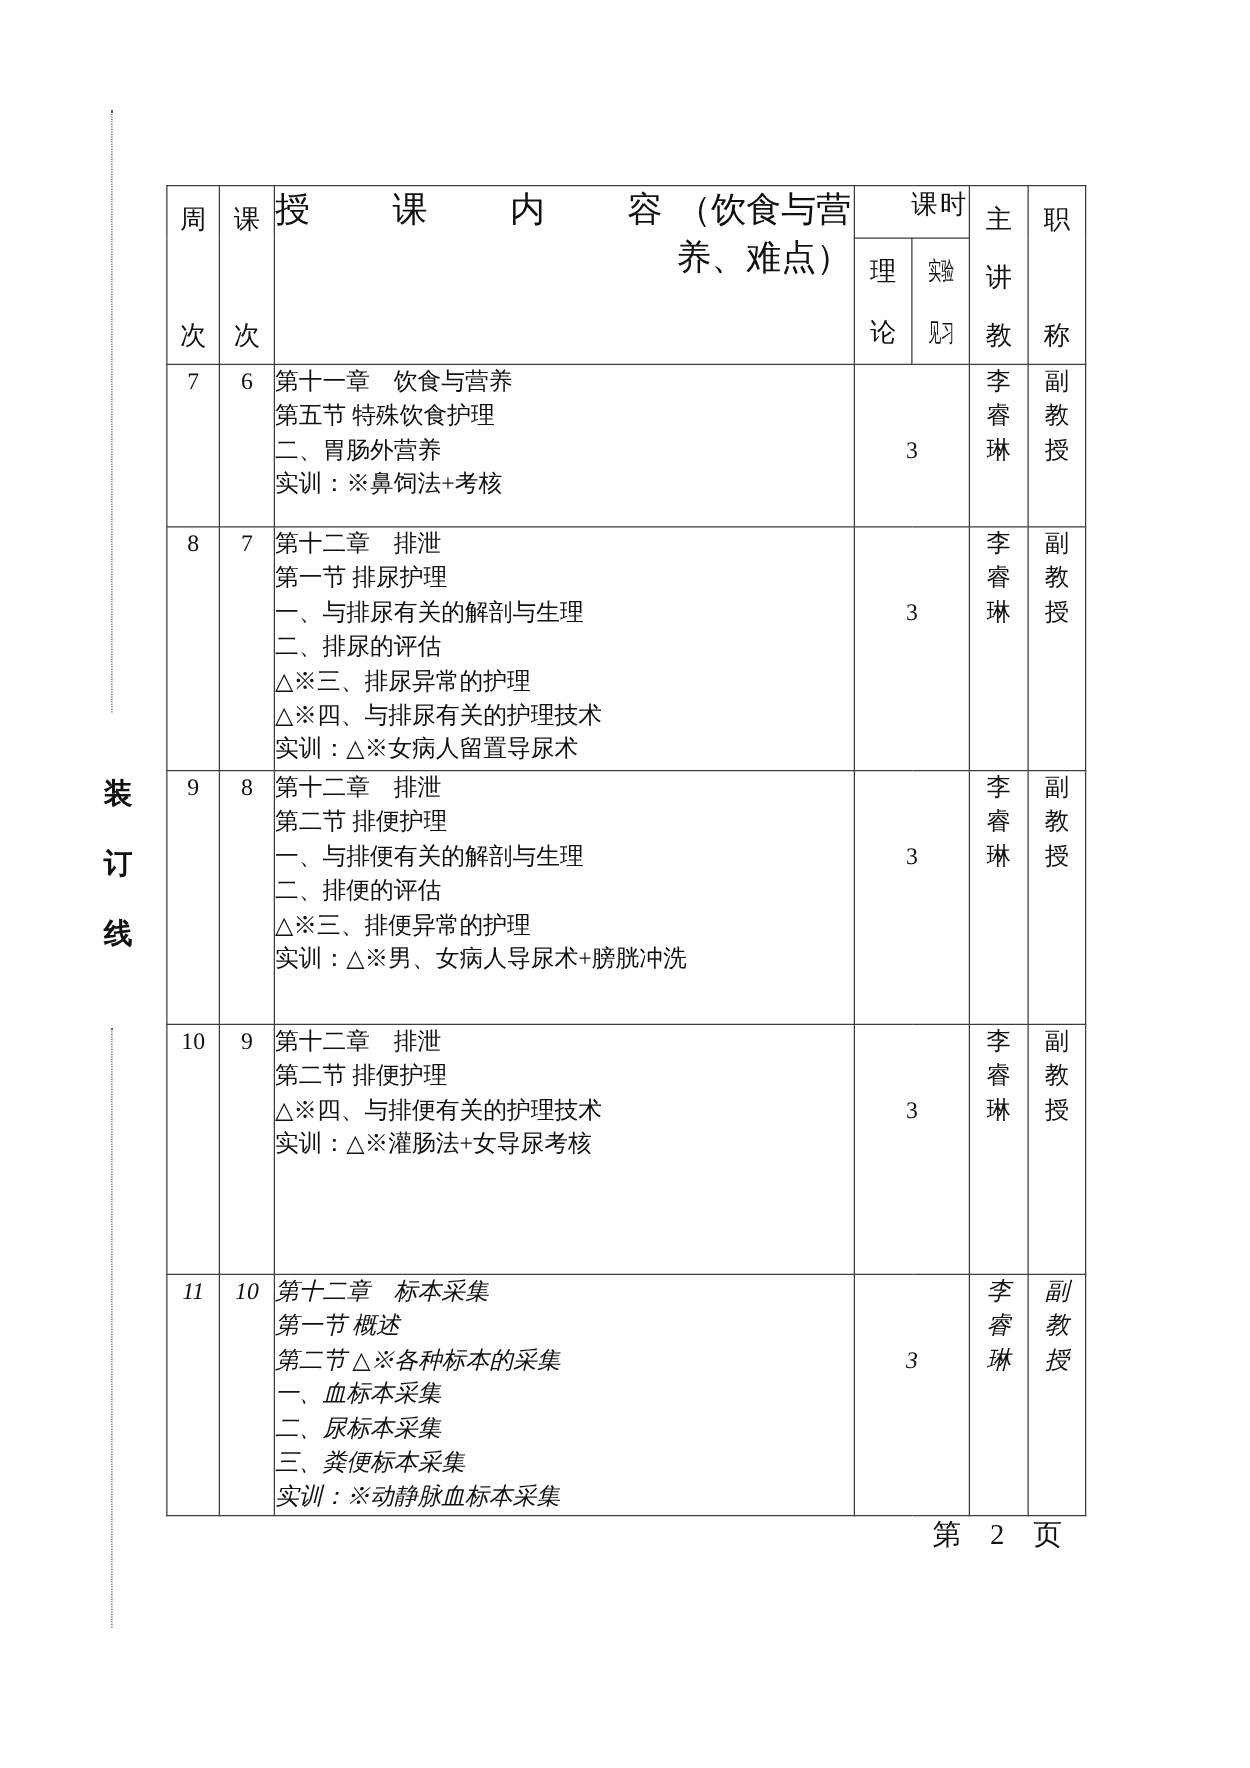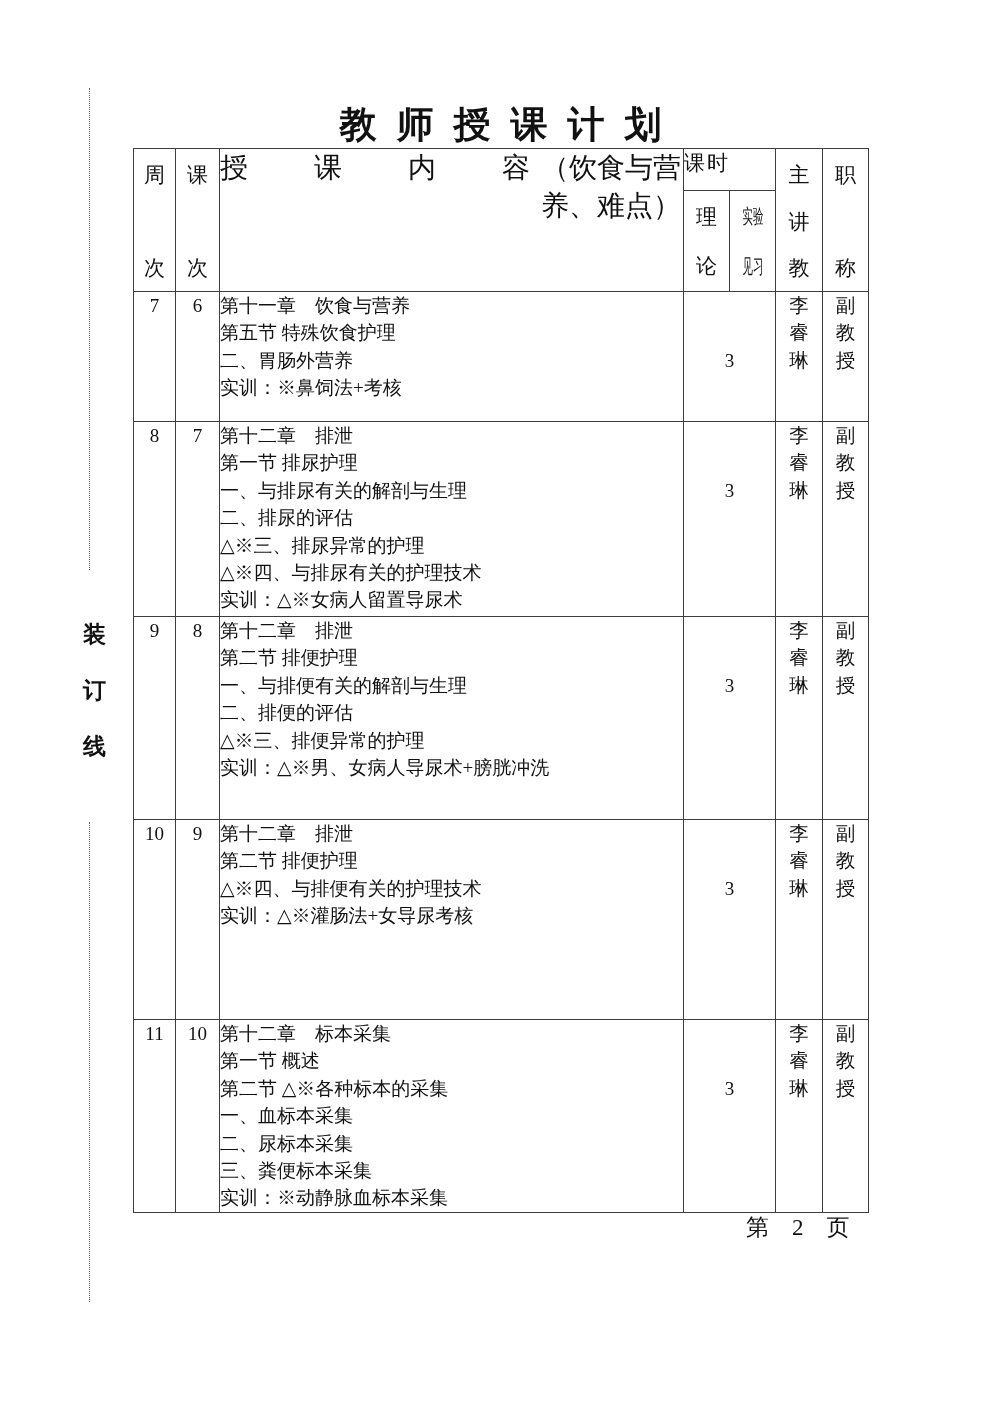--- a/index.html
+++ b/index.html
@@ -22,26 +22,26 @@
     font-family:"Liberation Sans","DejaVu Sans",sans-serif; font-weight:bold;
     font-size:37px; letter-spacing:20px; text-indent:20px; white-space:nowrap;
   }
   
   table.plan { position:absolute; left:133px; top:148px; width:735px;
     border-collapse:collapse; table-layout:fixed; }
   table.plan th, table.plan td { border:1px solid #3d3d3d; padding:0; vertical-align:top; font-weight:normal; }
   thead th { font-family:"Liberation Sans","DejaVu Sans",sans-serif; font-size:21px; }
   tr.h1 { height:42px; } tr.h2 { height:100px; }
   tr.r0 { height:130px; } tr.r1 { height:195px; } tr.r2 { height:203px; }
-  tr.r3 { height:200px; } tr.r4 { height:187px; }
+  tr.r3 { height:200px; } tr.r4 { height:187px;font-style:italic; }
   .vdist { display:flex; flex-direction:column; justify-content:space-between; align-items:center; box-sizing:border-box; }
   .vdist.tall { height:142px; padding:12px 0 9px; }
   .vdist.mid  { height:99px;  padding:12px 0 10px; }
   .squeeze { display:inline-block; transform:scaleX(0.52); transform-origin:50% 50%; white-space:nowrap; font-size:20px; }
-  th.hours-hdr { vertical-align:middle; text-align:left; letter-spacing:2px; }
+  th.hours-hdr { vertical-align:middle; text-align:right; letter-spacing:2px; }
   .chdr { height:142px; box-sizing:border-box; display:flex; flex-direction:row;
     justify-content:center; gap:9px; font-size:28px; }
   .spread { letter-spacing:66px; margin-right:-66px; white-space:nowrap; }
   tbody td { font-size:19px; line-height:27.4px; }
   td.num { text-align:center; padding-top:5px; }
   td.content { padding:4px 8px 0 8px; white-space:pre-line; }
   td.hours-cell { text-align:center; }
   .hval { margin-top:55px; }
   td.vstack { text-align:center; white-space:pre-line; padding-top:3px; font-size:19.5px; }
   
@@ -57,21 +57,20 @@
 
   <div class="dotted-rule seg-top"></div>
   <div class="dotted-rule seg-bottom"></div>
 
   <div class="binding">
     <span>装</span>
     <span>订</span>
     <span>线</span>
   </div>
 
-  <div class="doc-title">教师授课计划</div>
 
   <table class="plan">
     <colgroup>
       <col style="width:42px">
         <col style="width:44px">
         <col style="width:464px">
       <col style="width:46px">
         <col style="width:46px">
         <col style="width:47px">
         <col style="width:46px">

